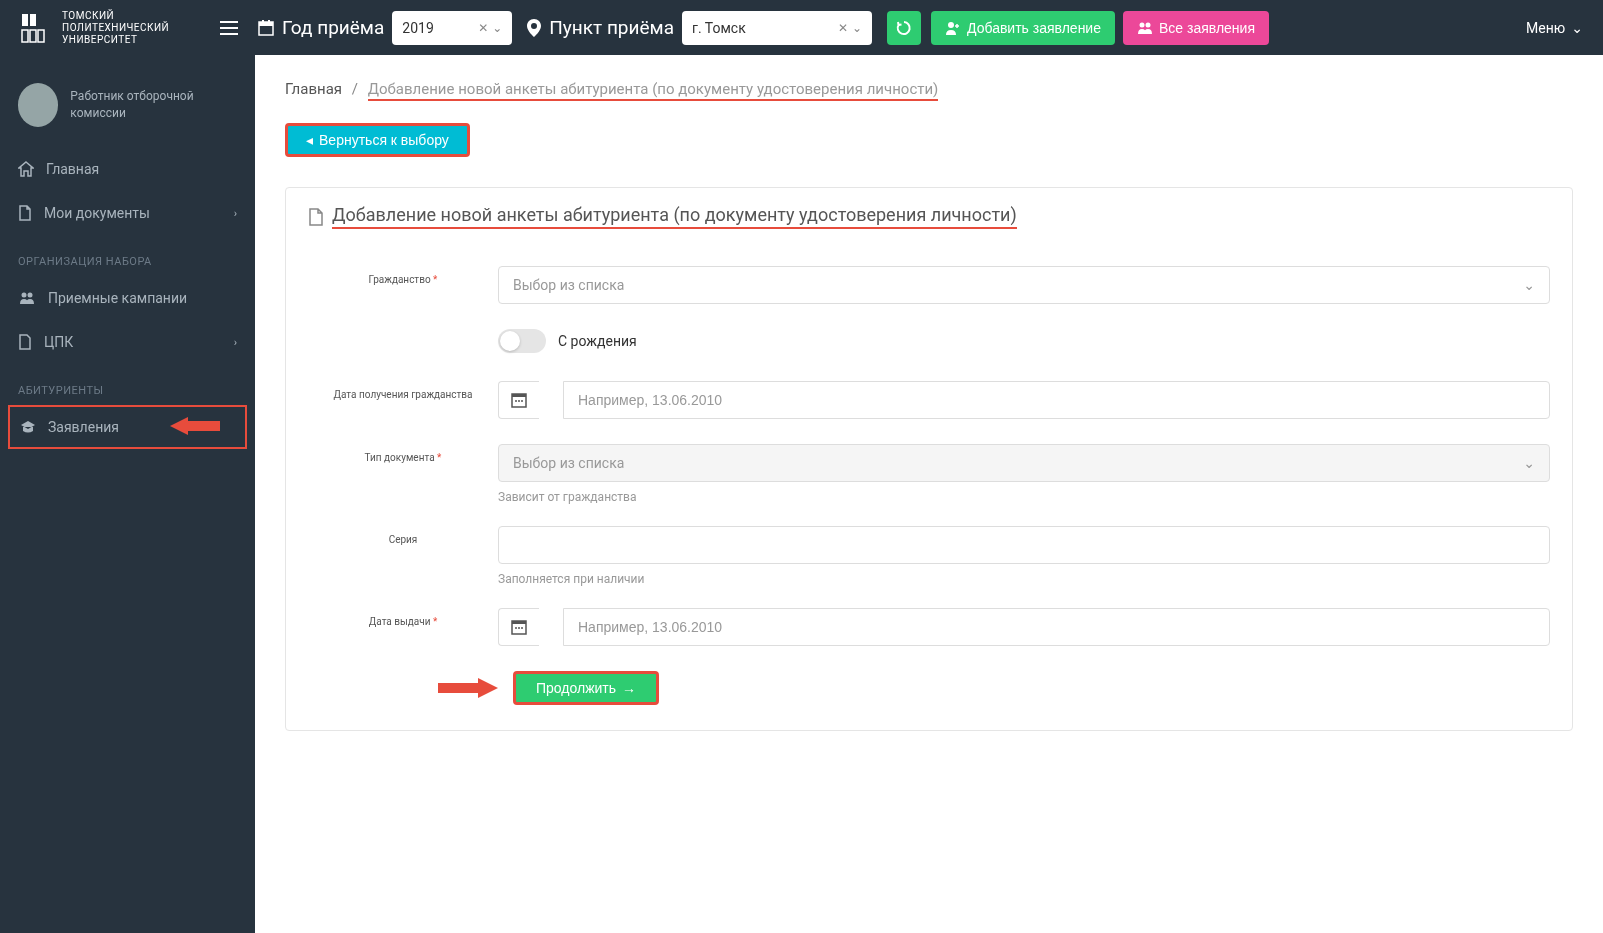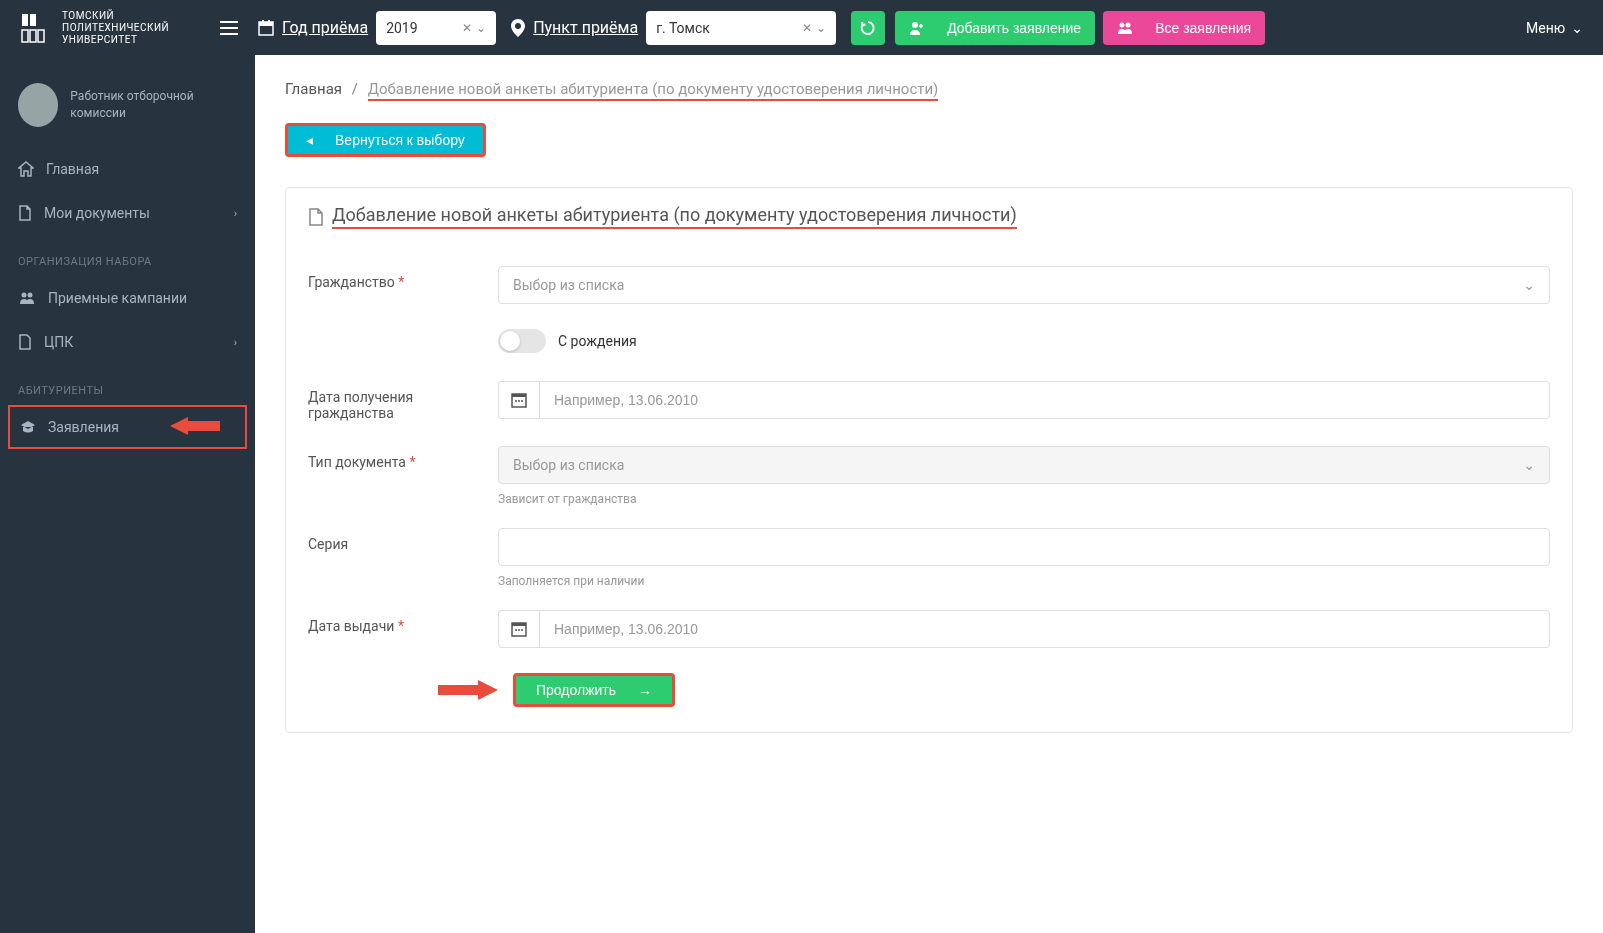--- a/index.html
+++ b/index.html
@@ -4,28 +4,28 @@
   <style>
     * { box-sizing: border-box; margin: 0; padding: 0; }
     body { font-family: -apple-system, BlinkMacSystemFont, "Segoe UI", Roboto, Arial, sans-serif; font-size: 14px; color: #333; background: #fff; }
     
     .header { background: #27333e; height: 55px; display: flex; align-items: center; padding: 0 20px; color: #fff; }
     .logo-area { display: flex; align-items: center; gap: 10px; min-width: 180px; }
     .logo-text { font-size: 10px; line-height: 1.2; text-transform: uppercase; letter-spacing: 0.5px; }
     .hamburger { margin: 0 20px; cursor: pointer; }
     
     .header-group { display: flex; align-items: center; gap: 8px; margin-right: 15px; }
-    .header-label { font-size: 16px; white-space: nowrap; text-decoration: underline; }
+    .header-label { font-size: 19px; white-space: nowrap; }
     
     .select-box { background: #fff; color: #333; border-radius: 4px; padding: 6px 10px; display: flex; align-items: center; gap: 4px; min-width: 120px; height: 34px; }
     .select-box.wide { min-width: 190px; }
     .select-box .value { flex: 1; }
     .select-box .clear, .select-box .chevron { color: #888; cursor: pointer; font-size: 12px; }
     
-    .btn { border: none; border-radius: 4px; padding: 8px 14px; cursor: pointer; font-size: 14px; display: inline-flex; align-items: center; gap: 22px; height: 34px; }
+    .btn { border: none; border-radius: 4px; padding: 8px 14px; cursor: pointer; font-size: 14px; display: inline-flex; align-items: center; gap: 6px; height: 34px; }
     .btn-green { background: #2ecc71; color: #fff; }
     .btn-blue { background: #ec4899; color: #fff; }
     .btn-cyan { background: #00bcd4; color: #fff; }
     .btn-refresh { background: #2ecc71; color: #fff; width: 34px; justify-content: center; padding: 8px; }
     
     .header-spacer { flex: 1; }
     .menu-link { color: #fff; display: flex; align-items: center; gap: 6px; cursor: pointer; }
     
     .layout { display: flex; min-height: calc(100vh - 55px); }
     .sidebar { width: 255px; background: #27333e; color: #a9b4bd; padding: 20px 0; flex-shrink: 0; }
@@ -57,31 +57,31 @@
     .back-btn-wrap { margin-bottom: 30px; }
     .btn-cyan.highlighted { border: 3px solid #e74c3c; padding: 9px 18px; }
     
     .panel { border: 1px solid #e5e5e5; border-radius: 4px; }
     .panel-title { padding: 16px 22px 12px 22px; font-size: 18px; color: #555; display: flex; align-items: center; gap: 8px; }
     .panel-title .underline { border-bottom: 2px solid #e74c3c; padding-bottom: 2px; }
     .panel-body { padding: 25px 22px; }
     
     .form-row { display: flex; align-items: flex-start; margin-bottom: 25px; }
     .form-row.with-help { margin-bottom: 8px; }
-    .form-label { width: 190px; flex-shrink: 0; font-size: 14px; color: #555; padding-top: 8px; }
+    .form-label { width: 190px; flex-shrink: 0; font-size: 10px; color: #555; padding-top: 8px; text-align: center; }
     .form-control-wrap { flex: 1; }
     .req { color: #e74c3c; }
     .help-text { font-size: 12px; color: #999; margin-top: 6px; margin-bottom: 22px; margin-left: 190px; }
     
     .form-select, .form-input { width: 100%; border: 1px solid #ddd; border-radius: 4px; padding: 10px 14px; font-size: 14px; background: #fff; }
     .form-select { display: flex; align-items: center; justify-content: space-between; color: #999; cursor: pointer; }
     .form-select.disabled { background: #f5f5f5; }
     .form-input::placeholder { color: #999; }
     
-    .input-group { display: flex; }
+    .input-group { display: flex; gap: 24px; }
     .input-addon { border: 1px solid #ddd; border-right: none; border-radius: 4px 0 0 4px; background: #fff; padding: 10px 12px; color: #555; display: flex; align-items: center; }
     .input-group .form-input { border-radius: 0 4px 4px 0; }
     
     .toggle-wrap { display: flex; align-items: center; gap: 12px; margin-left: 190px; margin-bottom: 28px; }
     .toggle { width: 48px; height: 24px; background: #e5e5e5; border-radius: 12px; position: relative; cursor: pointer; }
     .toggle::after { content: ''; position: absolute; width: 20px; height: 20px; background: #fff; border-radius: 50%; top: 2px; left: 2px; box-shadow: 0 1px 3px rgba(0,0,0,0.2); }
     
     .submit-row { display: flex; align-items: center; margin-left: 130px; }
     .btn-submit { background: #2ecc71; color: #fff; border: 3px solid #e74c3c; padding: 10px 20px; }
     

